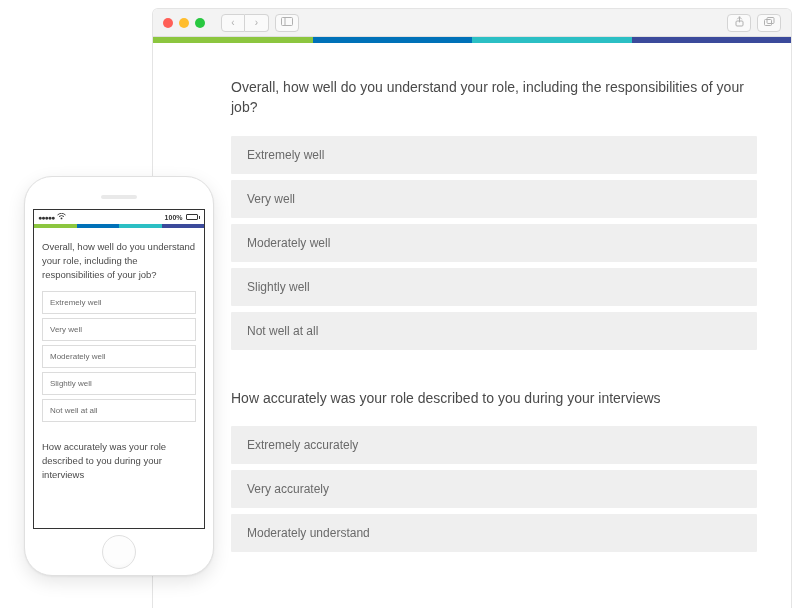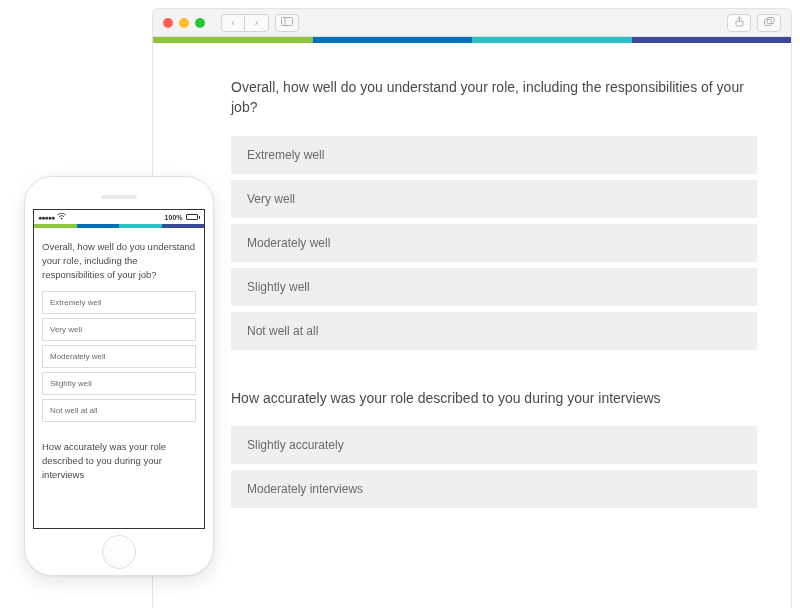--- a/index.html
+++ b/index.html
@@ -268,22 +268,23 @@
       <div class="option-row">Extremely well</div>
       <div class="option-row">Very well</div>
       <div class="option-row">Moderately well</div>
       <div class="option-row">Slightly well</div>
       <div class="option-row">Not well at all</div>
     </div>
     <div class="question">
       <span>How accurately was your role described to you during your interviews</span><br>
     </div>
     <div class="options">
-      <div class="option-row">Slightly accurately</div>
-      <div class="option-row">Moderately interviews</div>
+      <div class="option-row">Extremely accurately</div>
+      <div class="option-row">Very accurately</div>
+      <div class="option-row">Moderately understand</div>
     </div>
   </div>
 </div>
 
 <div class="phone">
   <div class="phone-speaker"></div>
   <div class="phone-screen">
     <div class="phone-status">
       <div class="phone-status-left">
         <span class="signal-dots">●●●●●</span>

